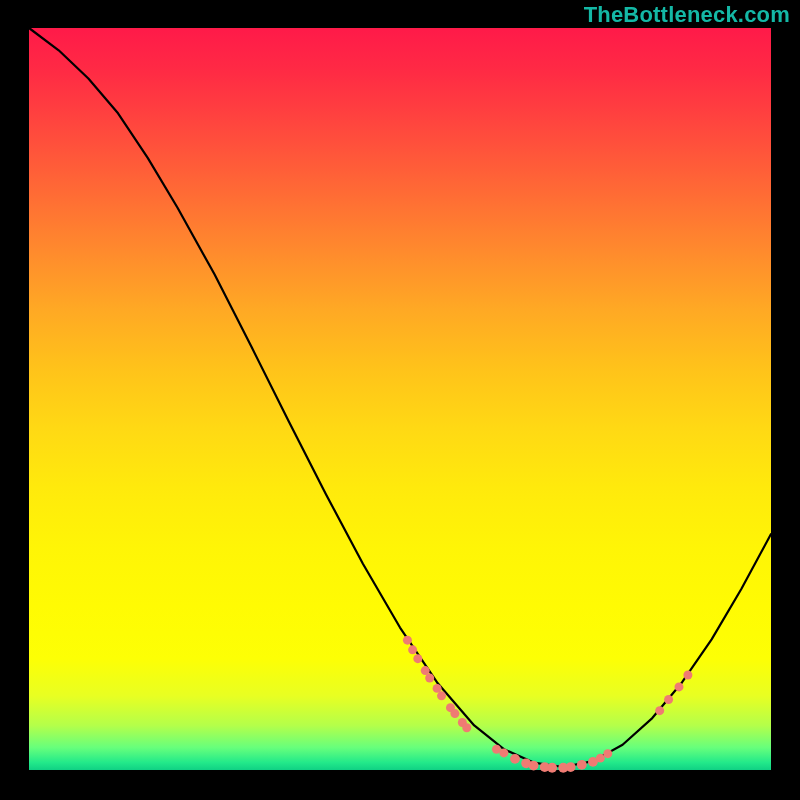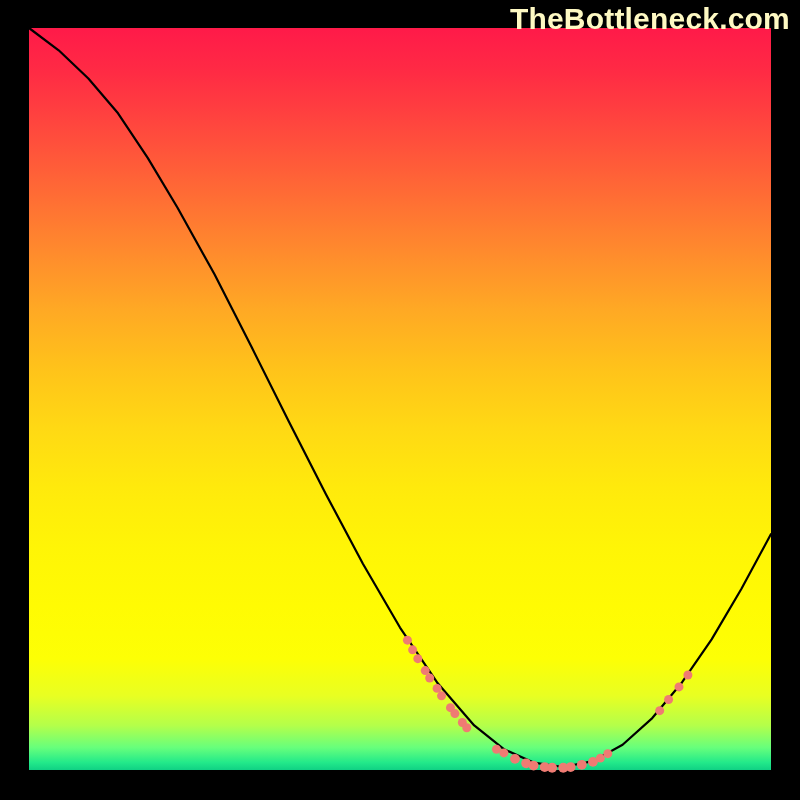--- a/index.html
+++ b/index.html
@@ -14,22 +14,22 @@
   .frame {
     position: relative;
     width: 800px;
     height: 800px;
     background: #000;
   }
   .watermark {
     position: absolute;
     top: 2px;
     right: 10px;
-    color: #fef9c3;
-    font-size: 30px;
+    color: #14b8a6;
+    font-size: 22px;
     font-weight: 600;
     letter-spacing: 0.2px;
     z-index: 20;
     user-select: none;
   }
   .plot-area {
     position: absolute;
     
     left: 29px;
     top: 28px;

